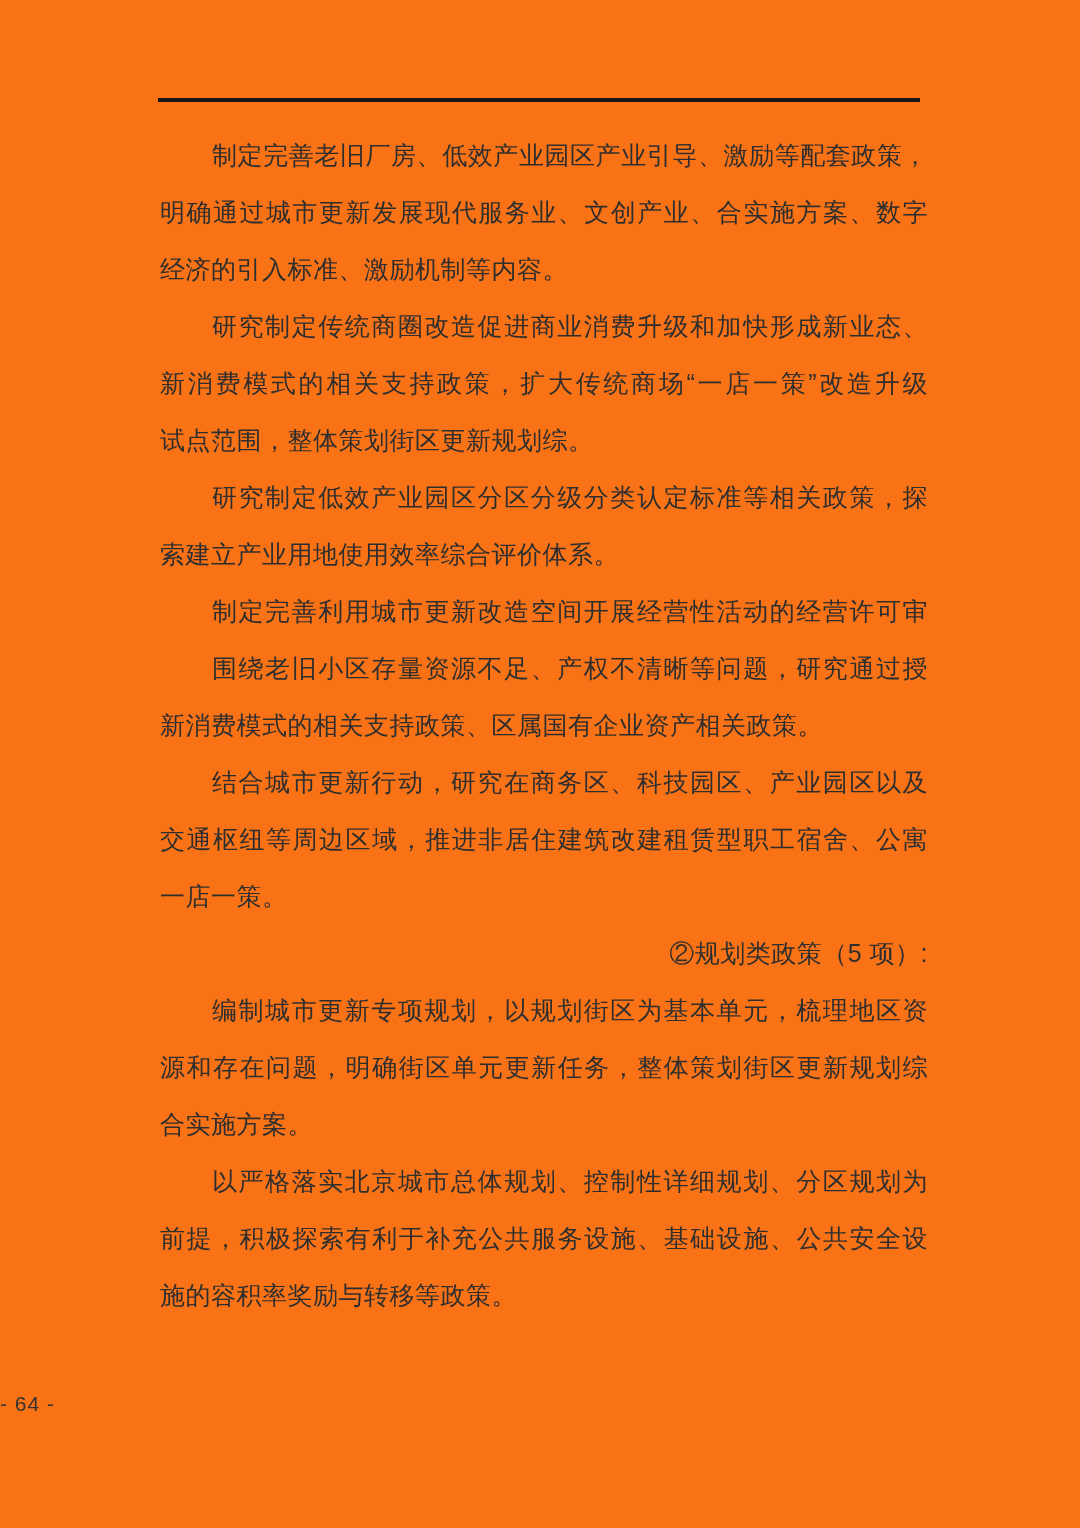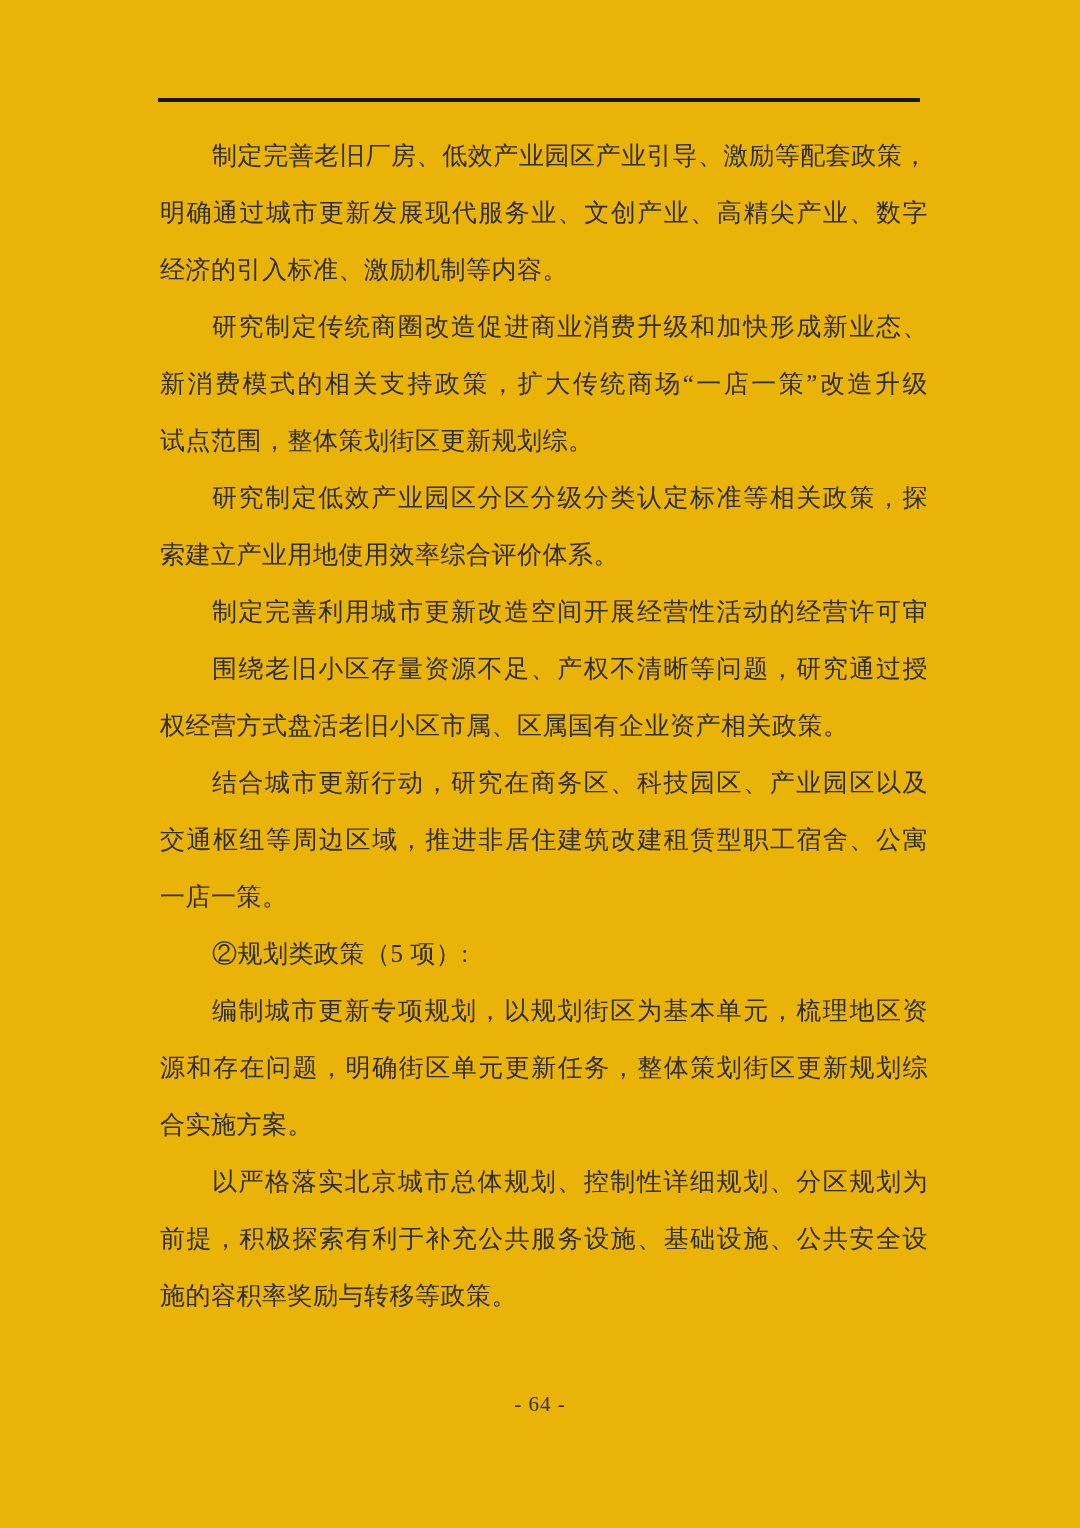--- a/index.html
+++ b/index.html
@@ -4,22 +4,22 @@
 <style>
   html, body {
     margin: 0;
     padding: 0;
     background: #ffffff;
   }
   .page {
     position: relative;
     width: 1080px;
     height: 1528px;
-    background: #eab308;
-    font-family: Liberation Serif, serif;
+    background: #f97316;
+    font-family: Liberation Sans, sans-serif;
     color: #2e2e2e;
     overflow: hidden;
   }
   .header-rule {
     position: absolute;
     left: 158px;
     top: 98px;
     width: 762px;
     height: 4px;
     background: #171717;
@@ -38,49 +38,50 @@
     text-align: left;
     white-space: nowrap;
   }
   .line.justify {
     white-space: normal;
     text-align: justify;
     text-align-last: justify;
   }
   .line.indent {
     text-indent: 52px;
+    text-align: right;
   }
   .page-number {
     position: absolute;
     left: 0;
     top: 1392px;
     width: 100%;
-    text-align: center;
+    text-align: left;
     font-size: 21px;
     letter-spacing: 1px;
     color: #333333;
   }
 </style>
 </head>
 <body>
 
 <div class="page">
   <div class="header-rule"></div>
   <div class="doc-body">
       <div class="line indent justify">制定完善老旧厂房、低效产业园区产业引导、激励等配套政策，</div>
-      <div class="line justify">明确通过城市更新发展现代服务业、文创产业、高精尖产业、数字</div>
+      <div class="line justify">明确通过城市更新发展现代服务业、文创产业、合实施方案、数字</div>
       <div class="line">经济的引入标准、激励机制等内容。</div>
       <div class="line indent justify">研究制定传统商圈改造促进商业消费升级和加快形成新业态、</div>
       <div class="line justify">新消费模式的相关支持政策，扩大传统商场“一店一策”改造升级</div>
       <div class="line">试点范围，整体策划街区更新规划综。</div>
       <div class="line indent justify">研究制定低效产业园区分区分级分类认定标准等相关政策，探</div>
       <div class="line">索建立产业用地使用效率综合评价体系。</div>
       <div class="line indent justify">制定完善利用城市更新改造空间开展经营性活动的经营许可审</div>
       <div class="line indent justify">围绕老旧小区存量资源不足、产权不清晰等问题，研究通过授</div>
-      <div class="line">权经营方式盘活老旧小区市属、区属国有企业资产相关政策。</div>
+      <div class="line">新消费模式的相关支持政策、区属国有企业资产相关政策。</div>
       <div class="line indent justify">结合城市更新行动，研究在商务区、科技园区、产业园区以及</div>
       <div class="line justify">交通枢纽等周边区域，推进非居住建筑改建租赁型职工宿舍、公寓</div>
       <div class="line">一店一策。</div>
       <div class="line indent">②规划类政策（5 项）:</div>
       <div class="line indent justify">编制城市更新专项规划，以规划街区为基本单元，梳理地区资</div>
       <div class="line justify">源和存在问题，明确街区单元更新任务，整体策划街区更新规划综</div>
       <div class="line">合实施方案。</div>
       <div class="line indent justify">以严格落实北京城市总体规划、控制性详细规划、分区规划为</div>
       <div class="line justify">前提，积极探索有利于补充公共服务设施、基础设施、公共安全设</div>
       <div class="line">施的容积率奖励与转移等政策。</div>

